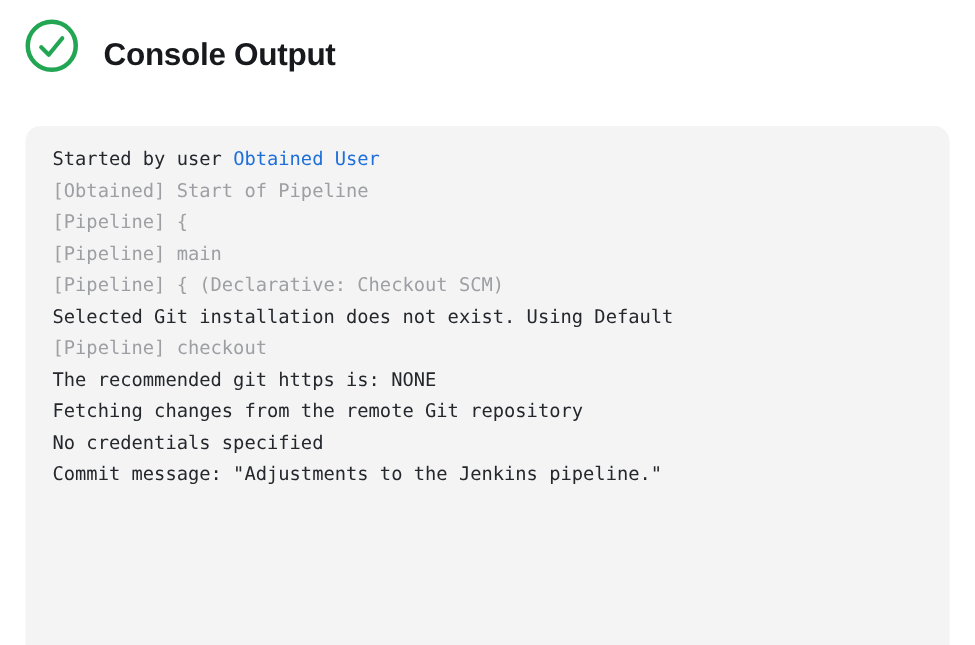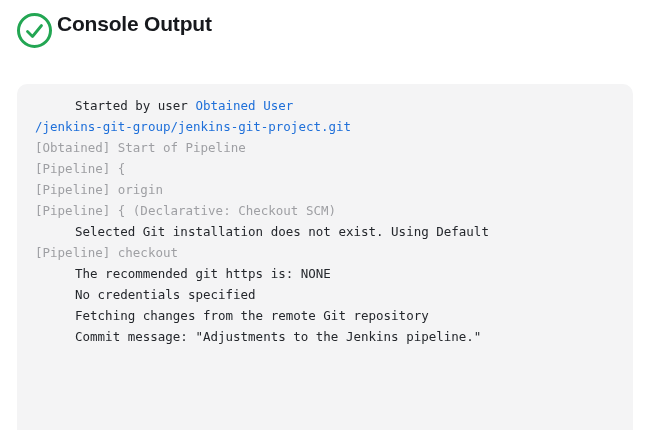--- a/index.html
+++ b/index.html
@@ -16,22 +16,22 @@
     width: 650px; height: 430px;
     overflow: hidden;
     background: var(--page-bg);
     font-family: "Liberation Sans", sans-serif;
     position: relative;
   }
   .header {
     position: absolute;
     left: 16px; top: 12px;
     display: flex;
-    align-items: flex-start;
-    gap: 4px;
+    align-items: flex-end;
+    gap: 16px;
   }
   .status-icon { width: 37px; height: 37px; display: block; }
   .page-title {
     font-size: 21px;
     font-weight: 700;
     color: var(--title);
     letter-spacing: -0.2px;
   }
   .console-panel {
     position: absolute;
@@ -40,45 +40,44 @@
     background: var(--console-bg);
     border-radius: 10px;
     padding: 11px 18px;
     font-family: "DejaVu Sans Mono", monospace;
     font-size: 12.5px;
     line-height: 21px;
     color: var(--console-text);
     overflow: hidden;
   }
   .console-line { white-space: pre; }
-  .seg-plain { color: var(--console-text); margin-left: 40px; }
+  .seg-plain { color: var(--console-text); }
   .seg-muted { color: var(--muted); }
   .seg-link, a.seg-link {
     color: var(--link);
     text-decoration: none;
     cursor: pointer;
   }
 </style>
 </head>
 <body>
 
 <div class="header">
   <svg class="status-icon" viewBox="0 0 37 37" aria-hidden="true">
     <circle cx="18.5" cy="18.5" r="16" fill="none" stroke="#23A653" stroke-width="3"></circle>
     <path d="M11.5 19.5 L16.5 24.5 L25.5 13.5" fill="none" stroke="#23A653" stroke-width="2.8" stroke-linecap="round" stroke-linejoin="round"></path>
   </svg>
   <h1 class="page-title">Console Output</h1>
 </div>
 
 <div class="console-panel">
     <div class="console-line"><span class="seg-plain">Started by user </span><a href="#" class="seg-link">Obtained User</a></div>
-    <div class="console-line"><a href="#" class="seg-link">/jenkins-git-group/jenkins-git-project.git</a></div>
     <div class="console-line"><span class="seg-muted">[Obtained] Start of Pipeline</span></div>
     <div class="console-line"><span class="seg-muted">[Pipeline] {</span></div>
-    <div class="console-line"><span class="seg-muted">[Pipeline] origin</span></div>
+    <div class="console-line"><span class="seg-muted">[Pipeline] main</span></div>
     <div class="console-line"><span class="seg-muted">[Pipeline] { (Declarative: Checkout SCM)</span></div>
     <div class="console-line"><span class="seg-plain">Selected Git installation does not exist. Using Default</span></div>
     <div class="console-line"><span class="seg-muted">[Pipeline] checkout</span></div>
     <div class="console-line"><span class="seg-plain">The recommended git https is: NONE</span></div>
+    <div class="console-line"><span class="seg-plain">Fetching changes from the remote Git repository</span></div>
     <div class="console-line"><span class="seg-plain">No credentials specified</span></div>
-    <div class="console-line"><span class="seg-plain">Fetching changes from the remote Git repository</span></div>
     <div class="console-line"><span class="seg-plain">Commit message: "Adjustments to the Jenkins pipeline."</span></div>
   </div>
 
 </body></html>

